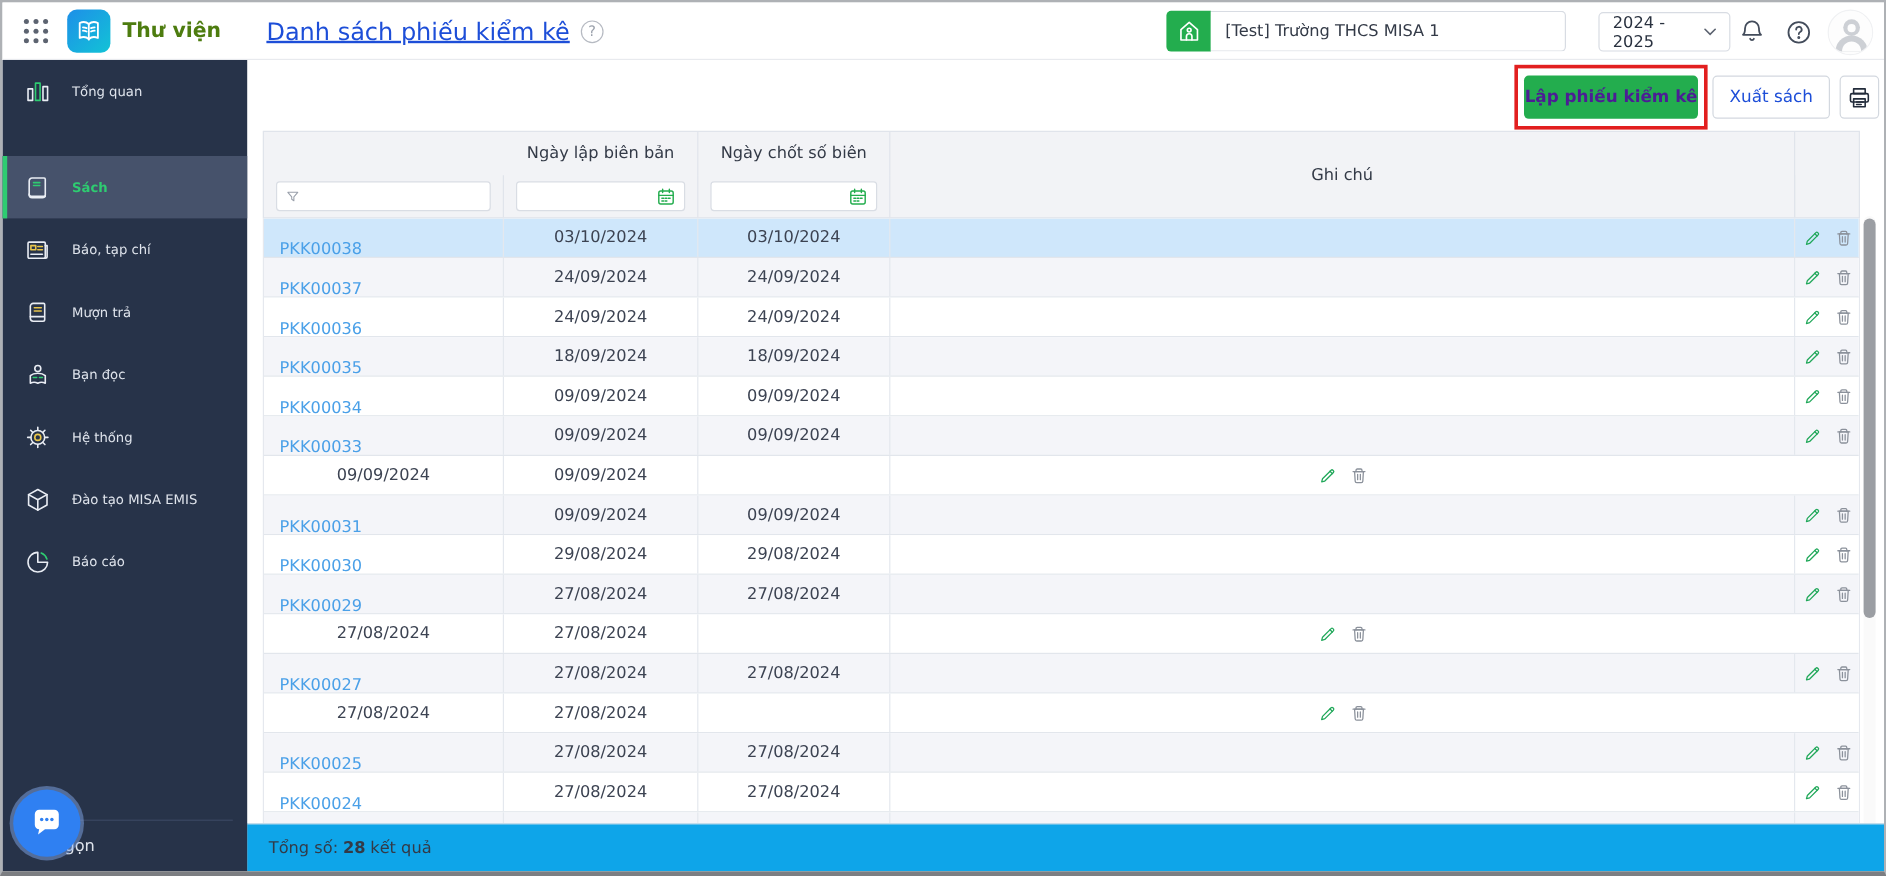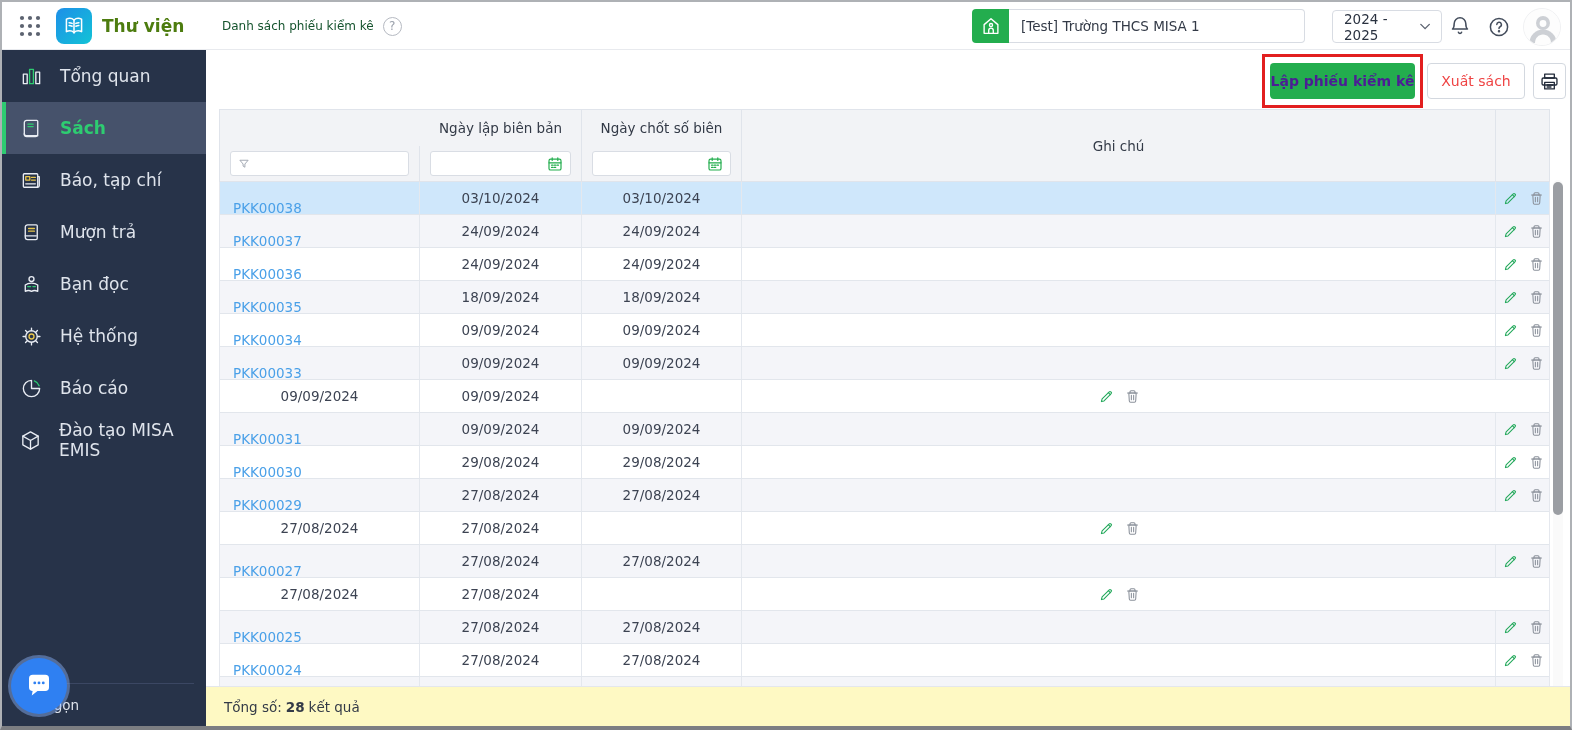--- a/index.html
+++ b/index.html
@@ -9,58 +9,58 @@
 
   
   .top-header { position:absolute; left:0; top:0; right:0; height:48px; background:#fff;
                 border-bottom:1px solid #e8eaee; z-index:5; }
   .grid-btn { position:absolute; left:16px; top:12px; width:24px; height:24px; cursor:pointer; }
   .app-logo { position:absolute; left:54px; top:6px; width:36px; height:36px; border-radius:8px;
               background:linear-gradient(135deg,#1e8fe8,#12c3d6); display:flex; align-items:center; justify-content:center; }
   .app-logo svg { width:26px; height:26px; fill:none; stroke:#fff; stroke-width:1.4; stroke-linecap:round; stroke-linejoin:round; }
   .app-name { position:absolute; left:100px; top:0; height:48px; line-height:48px; font-size:17px; font-weight:bold; color:#4d7c0f; }
   .page-title-wrap { position:absolute; left:220px; top:0; height:48px; display:flex; align-items:center; gap:9px; }
-  .page-title { font-size:12px; color:#14532d; }
+  .page-title { font-size:20px; color:#1d4ed8;text-decoration:underline; }
   .help-circle { width:19px; height:19px; border-radius:50%; border:1.5px solid #b6bac2; color:#9aa0ab;
                  font-size:12px; display:flex; align-items:center; justify-content:center; }
   .school-group { position:absolute; left:970px; top:7px; height:34px; display:flex; }
   .home-btn { width:37px; height:34px; background:#23ad4e; border-radius:4px 0 0 4px; display:flex; align-items:center; justify-content:center; }
   .home-btn svg { width:22px; height:22px; fill:none; stroke:#fff; stroke-width:1.5; stroke-linecap:round; stroke-linejoin:round; }
   .school-input { width:296px; height:34px; border:1px solid #d8dce3; border-left:none; border-radius:0 4px 4px 0;
                   padding:0 12px; font-size:13.5px; color:#333a47; font-family:inherit; outline:none; }
   .year-select { position:absolute; left:1330px; top:8px; width:110px; height:33px; border:1px solid #d8dce3; border-radius:4px;
                  display:flex; align-items:center; justify-content:space-between; padding:0 11px; cursor:pointer; }
   .year-select .yr { font-size:13.5px; color:#2a3240; }
   .year-select svg { width:11px; height:7px; fill:none; stroke:#5c6370; stroke-width:1.6; stroke-linecap:round; }
   .bell-btn { position:absolute; left:1446px; top:12px; width:24px; height:24px; }
   .bell-btn svg, .help-btn svg { width:24px; height:24px; fill:none; stroke:#434c5b; stroke-width:1.5; stroke-linecap:round; stroke-linejoin:round; }
   .help-btn { position:absolute; left:1485px; top:13px; width:23px; height:23px; }
   .avatar { position:absolute; left:1521px; top:6px; width:38px; height:38px; border-radius:50%; overflow:hidden; background:#fdfdfd; border:1px solid #f0f1f3; }
 
   
   .sidebar { position:absolute; left:0; top:48px; bottom:0; width:204px; background:#273349; z-index:4; }
   .side-item { position:relative; height:52px; display:flex; align-items:center; gap:17px; padding-left:17px; cursor:pointer; }
-  .side-item.active { background:#46526b; }
+  .side-item.active { background:#46526b;margin-top:28px; }
   .side-item.active::before { content:""; position:absolute; left:0; top:0; bottom:0; width:4px; background:#2ecc71; }
   .sicon { width:24px; height:24px; display:flex; align-items:center; justify-content:center; }
   .sicon svg { width:23px; height:23px; fill:none; stroke:#e9edf4; stroke-width:1.4; stroke-linecap:round; stroke-linejoin:round; }
   .sicon svg .g { stroke:#2ecc71; }
   .sicon svg .y { stroke:#e8c54b; }
-  .slabel { font-size:17px; color:#dfe4ec; }
+  .slabel { font-size:11px; color:#dfe4ec; }
   .side-item.active .slabel { color:#2ecc71; font-weight:bold; }
   .side-divider { position:absolute; left:12px; right:12px; bottom:42px; height:1px; background:#3b4763; }
   .collapse-label { position:absolute; left:22px; bottom:13px; font-size:13.5px; color:#dfe4ec; cursor:pointer; }
 
   
   .main { position:absolute; left:204px; top:48px; right:0; bottom:0; background:#fff; }
   .red-annotation { position:absolute; left:1056px; top:4px; width:161px; height:54px; border:3px solid #e21f1f; z-index:3; }
   .btn-create { position:absolute; left:5px; top:6px; width:145px; height:36px; background:#23ad4e; color:#4c1d95; border:none;
                 border-radius:4px; font-size:14px; font-weight:bold; font-family:inherit; cursor:pointer; }
   .btn-export { position:absolute; left:1221px; top:13px; width:98px; height:36px; background:#fff; border:1px solid #d3d8df;
-                border-radius:4px; font-size:14px; color:#ef4444; font-family:inherit; cursor:pointer; }
+                border-radius:4px; font-size:14px; color:#1d4ed8; font-family:inherit; cursor:pointer; }
   .btn-print { position:absolute; left:1327px; top:13px; width:33px; height:36px; background:#fff; border:1px solid #d3d8df;
                border-radius:4px; display:flex; align-items:center; justify-content:center; cursor:pointer; }
   .btn-print svg { width:21px; height:21px; fill:none; stroke:#222b3a; stroke-width:1.5; stroke-linecap:round; stroke-linejoin:round; }
 
   
   .table { position:absolute; left:13px; top:59px; width:1331px; }
   .thead { display:grid; grid-template-columns:200px 162px 160px 754px 55px; grid-template-rows:36px 35px;
            background:#f2f3f6; border:1px solid #e0e4eb; }
   .th { display:flex; align-items:center; justify-content:center; font-size:13.5px; color:#333a47; border-right:1px solid #e0e4eb; }
   .th4, .th5 { grid-row:1 / 3; }
@@ -84,21 +84,21 @@
   .c4 { padding-left:12px; }
   .c5 { justify-content:center; gap:9px; border-right:none; }
   .act { width:17px; height:17px; display:flex; cursor:pointer; }
   .act svg { width:17px; height:17px; fill:none; stroke-width:1.5; stroke-linecap:round; stroke-linejoin:round; }
   .act.edit svg { stroke:#21a85a; }
   .act.del svg { stroke:#8b919b; }
 
   .vscroll { position:absolute; left:1347px; top:130px; width:10px; height:510px; background:#fafafa; border-radius:5px; }
   .vscroll .thumb { position:absolute; left:0; top:2px; width:10px; height:333px; background:#9b9ea3; border-radius:5px; }
 
-  .table-footer { position:absolute; left:0; right:0; bottom:0; height:40px; background:#fef9c3; border-top:1px solid #e4e7ec;
+  .table-footer { position:absolute; left:0; right:0; bottom:0; height:40px; background:#0ea5e9; border-top:1px solid #e4e7ec;
                   display:flex; align-items:center; padding-left:18px; font-size:13.5px; color:#333a47; gap:4px; z-index:2; }
   .table-footer b { font-weight:bold; }
 
   
   .chat-fab { position:absolute; left:9px; top:656px; width:56px; height:56px; border-radius:50%; background:#2f80f2;
               display:flex; align-items:center; justify-content:center; z-index:9; cursor:pointer;
               box-shadow:0 0 0 3px rgba(140,180,250,.45); }
   .chat-fab svg { width:30px; height:30px; }
 </style>
 </head>
@@ -237,34 +237,34 @@
               <circle cx="12" cy="12" r="6"></circle>
               <circle class="y" cx="12" cy="12" r="2.6"></circle>
               <path d="M12 3.2v2.6M12 18.2v2.6M3.2 12h2.6M18.2 12h2.6M5.8 5.8l1.8 1.8M16.4 16.4l1.8 1.8M18.2 5.8l-1.8 1.8M7.6 16.4l-1.8 1.8"></path>
             </svg>
           </span>
           <span class="slabel">Hệ thống</span>
         </div>
         <div class="side-item">
           <span class="sicon">
             <svg viewBox="0 0 24 24">
-              <path d="M12 3.5a8.5 8.5 0 1 0 8.5 8.5H12z"></path>
-              <path class="g" d="M15 4.1a8.5 8.5 0 0 1 4.9 5.1"></path>
+              <path d="M12 3l8 4.5v9L12 21l-8-4.5v-9z"></path>
+              <path d="M4 7.5l8 4.5 8-4.5M12 12v9"></path>
             </svg>
           </span>
-          <span class="slabel">Báo cáo</span>
+          <span class="slabel">Đào tạo MISA EMIS</span>
         </div>
         <div class="side-item">
           <span class="sicon">
             <svg viewBox="0 0 24 24">
-              <path d="M12 3l8 4.5v9L12 21l-8-4.5v-9z"></path>
-              <path d="M4 7.5l8 4.5 8-4.5M12 12v9"></path>
+              <path d="M12 3.5a8.5 8.5 0 1 0 8.5 8.5H12z"></path>
+              <path class="g" d="M15 4.1a8.5 8.5 0 0 1 4.9 5.1"></path>
             </svg>
           </span>
-          <span class="slabel">Đào tạo MISA EMIS</span>
+          <span class="slabel">Báo cáo</span>
         </div>
       </nav>
     <div class="side-divider"></div>
     <div class="collapse-label">Thu gọn</div>
   </aside>
 
   <main class="main">
 
     <div class="red-annotation">
       <button class="btn-create">Lập phiếu kiểm kê</button>

